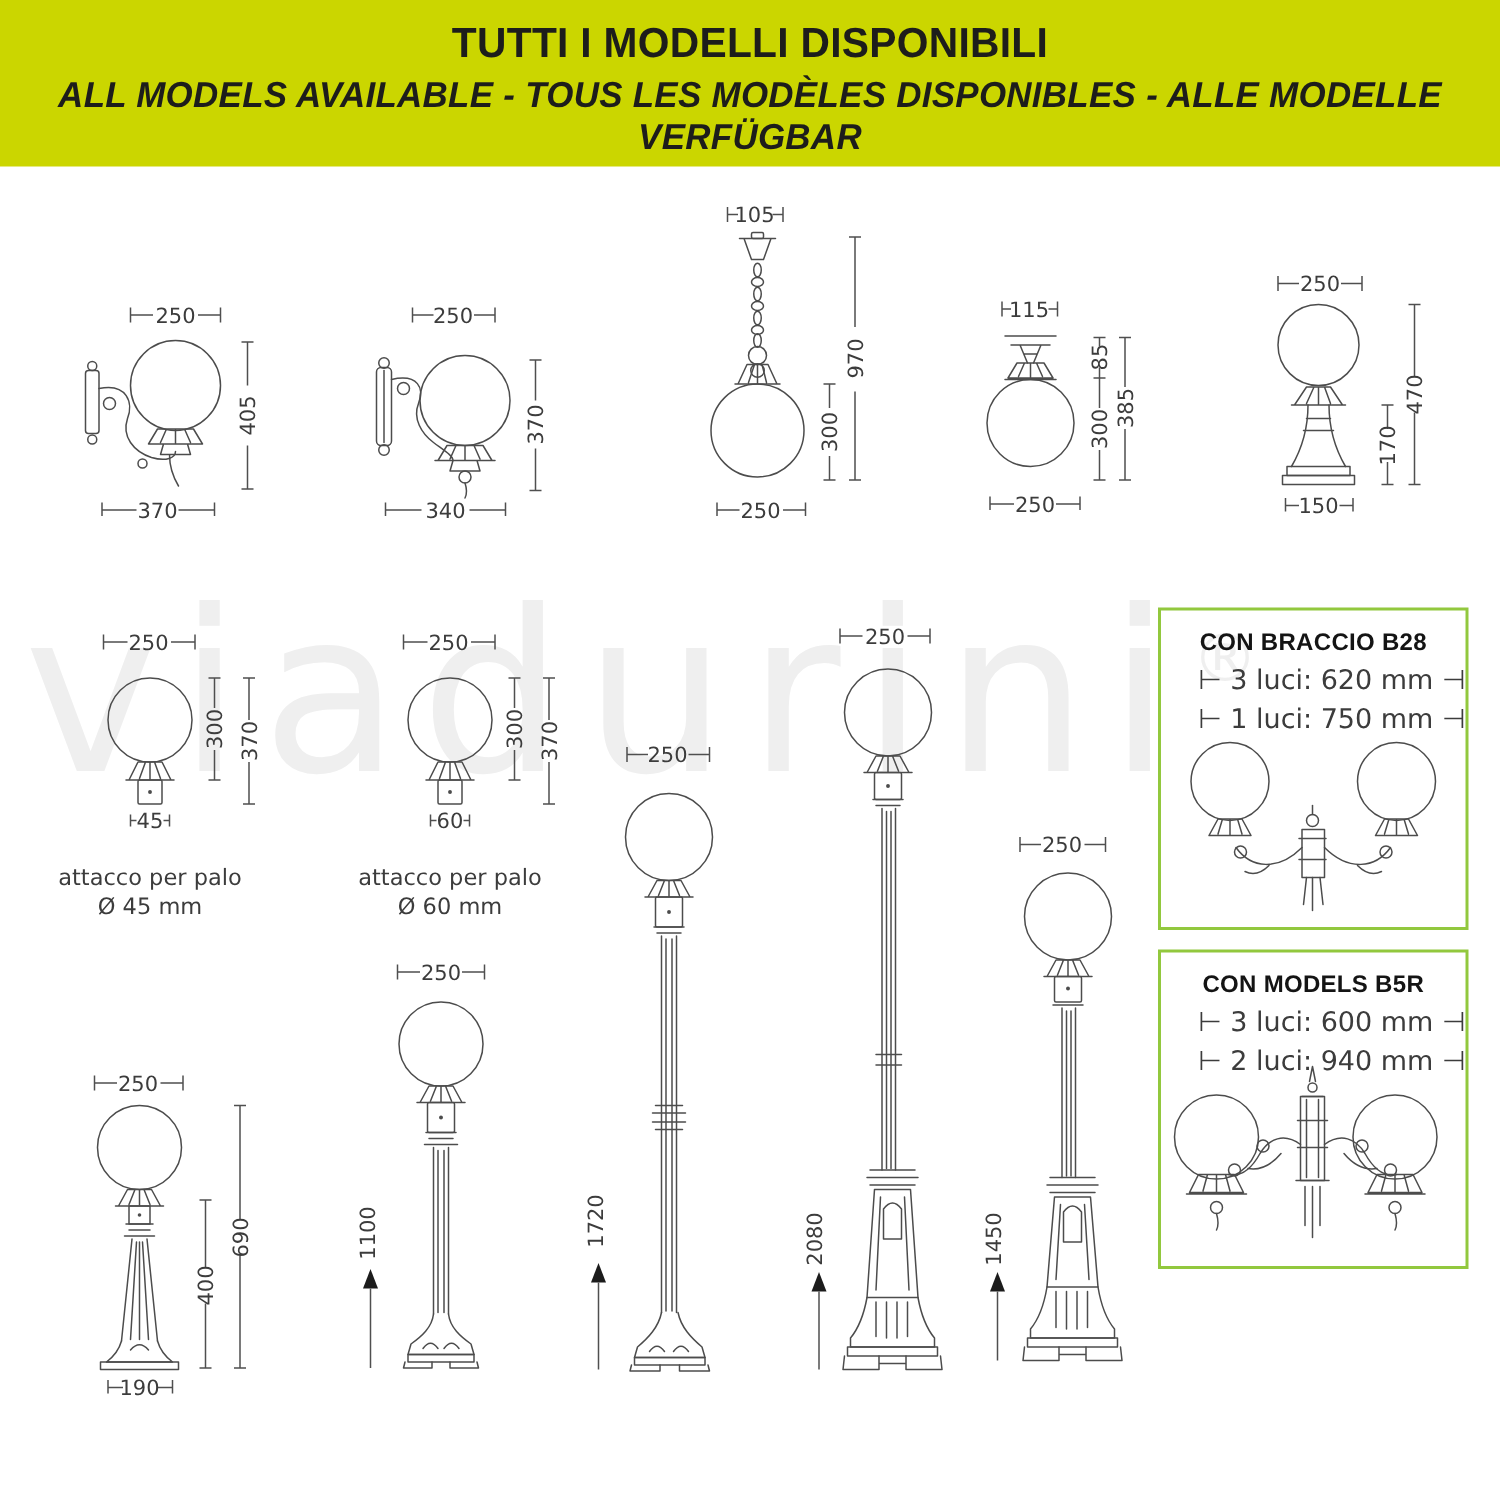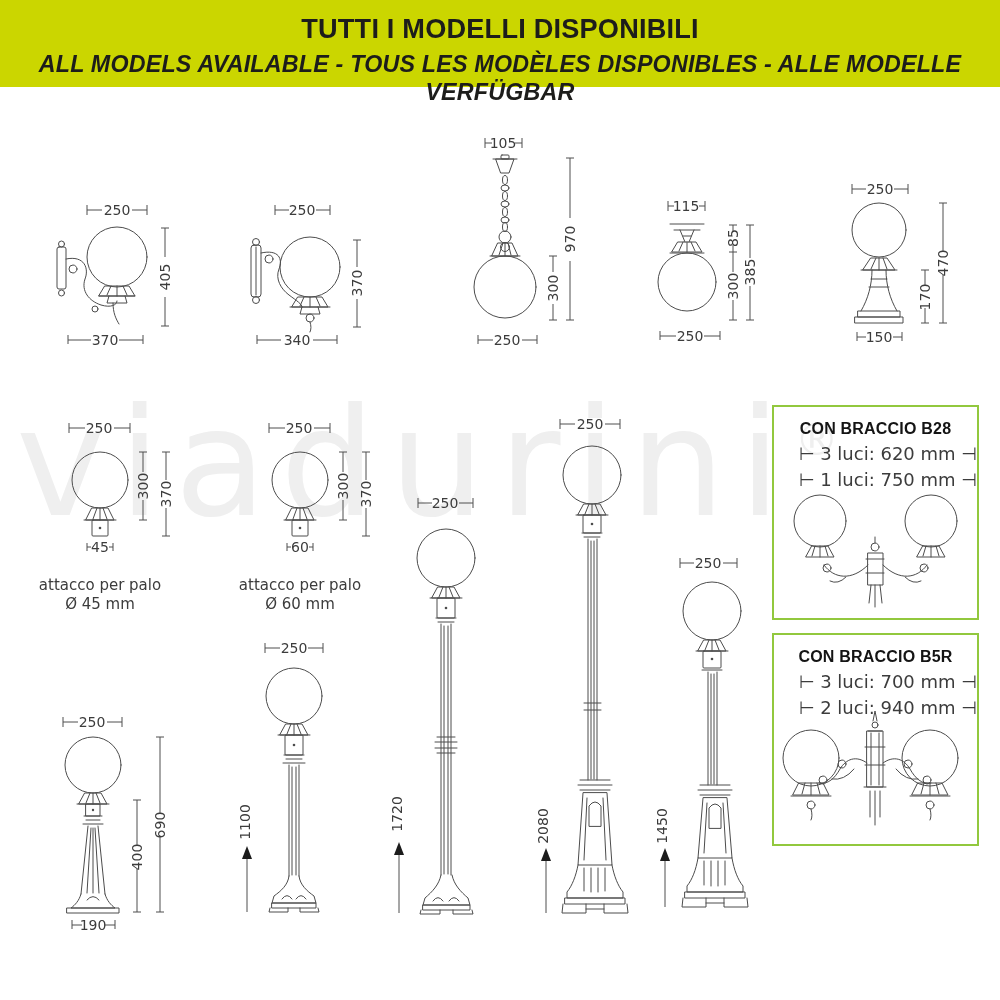--- a/index.html
+++ b/index.html
@@ -1,18 +1,18 @@
 <!DOCTYPE html>
 <html><head>
 <meta charset="utf-8">
 <style>
   html,body{margin:0;padding:0;background:#fff}
   body{position:relative;width:1000px;height:1000px;overflow:hidden;
        font-family:"DejaVu Sans",sans-serif;color:#3c3c3c}
-  .banner{position:absolute;left:0;top:0;width:1000px;height:87px;
+  .banner{position:absolute;left:0;top:0;width:1000px;height:111px;
           background:#cbd600;text-align:center;z-index:2;
           font-family:"Liberation Sans",sans-serif;color:#1d1d1b}
   .banner .t1{padding-top:13px;font-size:28px;font-weight:700;letter-spacing:.2px;
               transform:scaleX(.97)}
   .banner .t2{margin-top:5px;font-size:24px;font-weight:700;font-style:italic;
               letter-spacing:.2px;transform:scaleX(.97)}
   .wm{position:absolute;left:16px;top:376px;z-index:0;white-space:nowrap;
       font-family:"DejaVu Sans",sans-serif;font-size:150px;font-weight:400;
       color:#efefef;letter-spacing:14px;user-select:none}
   .wm sup{font-size:44px;letter-spacing:0;vertical-align:60px}
@@ -310,22 +310,22 @@
         <circle cx="53" cy="161" r="4"></circle>
       <path d="M72,170 q-8,8 -16,4"></path>
       <path d="M109,158 C125,174 143,172 153,158"></path>
         <circle cx="150" cy="161" r="4"></circle>
       <path d="M131,170 q8,8 16,4"></path>
     </g>
   </svg>
 </div>
 
 <div class="gbox" style="top:633px;height:213px">
-  <div class="btitle">CON BRACCIO B5R</div>
-  <div class="luci">⊢ 3 luci: 700 mm ⊣</div>
+  <div class="btitle">CON MODELS B5R</div>
+  <div class="luci">⊢ 3 luci: 600 mm ⊣</div>
   <div class="luci">⊢ 2 luci: 940 mm ⊣</div>
   <svg width="203" height="209" viewBox="0 0 203 209">
     <g class="ln">
       <circle cx="37" cy="123" r="28"></circle>
         <circle cx="156" cy="123" r="28"></circle>
       <path d="M19,160 L55,160 L49,148 L25,148 Z M31,148 L28,159 M37,148 V160 M43,148 L46,159 M17,161 H57"></path>
       <circle cx="37" cy="170" r="4"></circle>
         <path d="M37,174 q2,7 0,11"></path>
       <path d="M138,160 L174,160 L168,148 L144,148 Z M150,148 L147,159 M156,148 V160 M162,148 L165,159 M136,161 H176"></path>
       <circle cx="156" cy="170" r="4"></circle>

